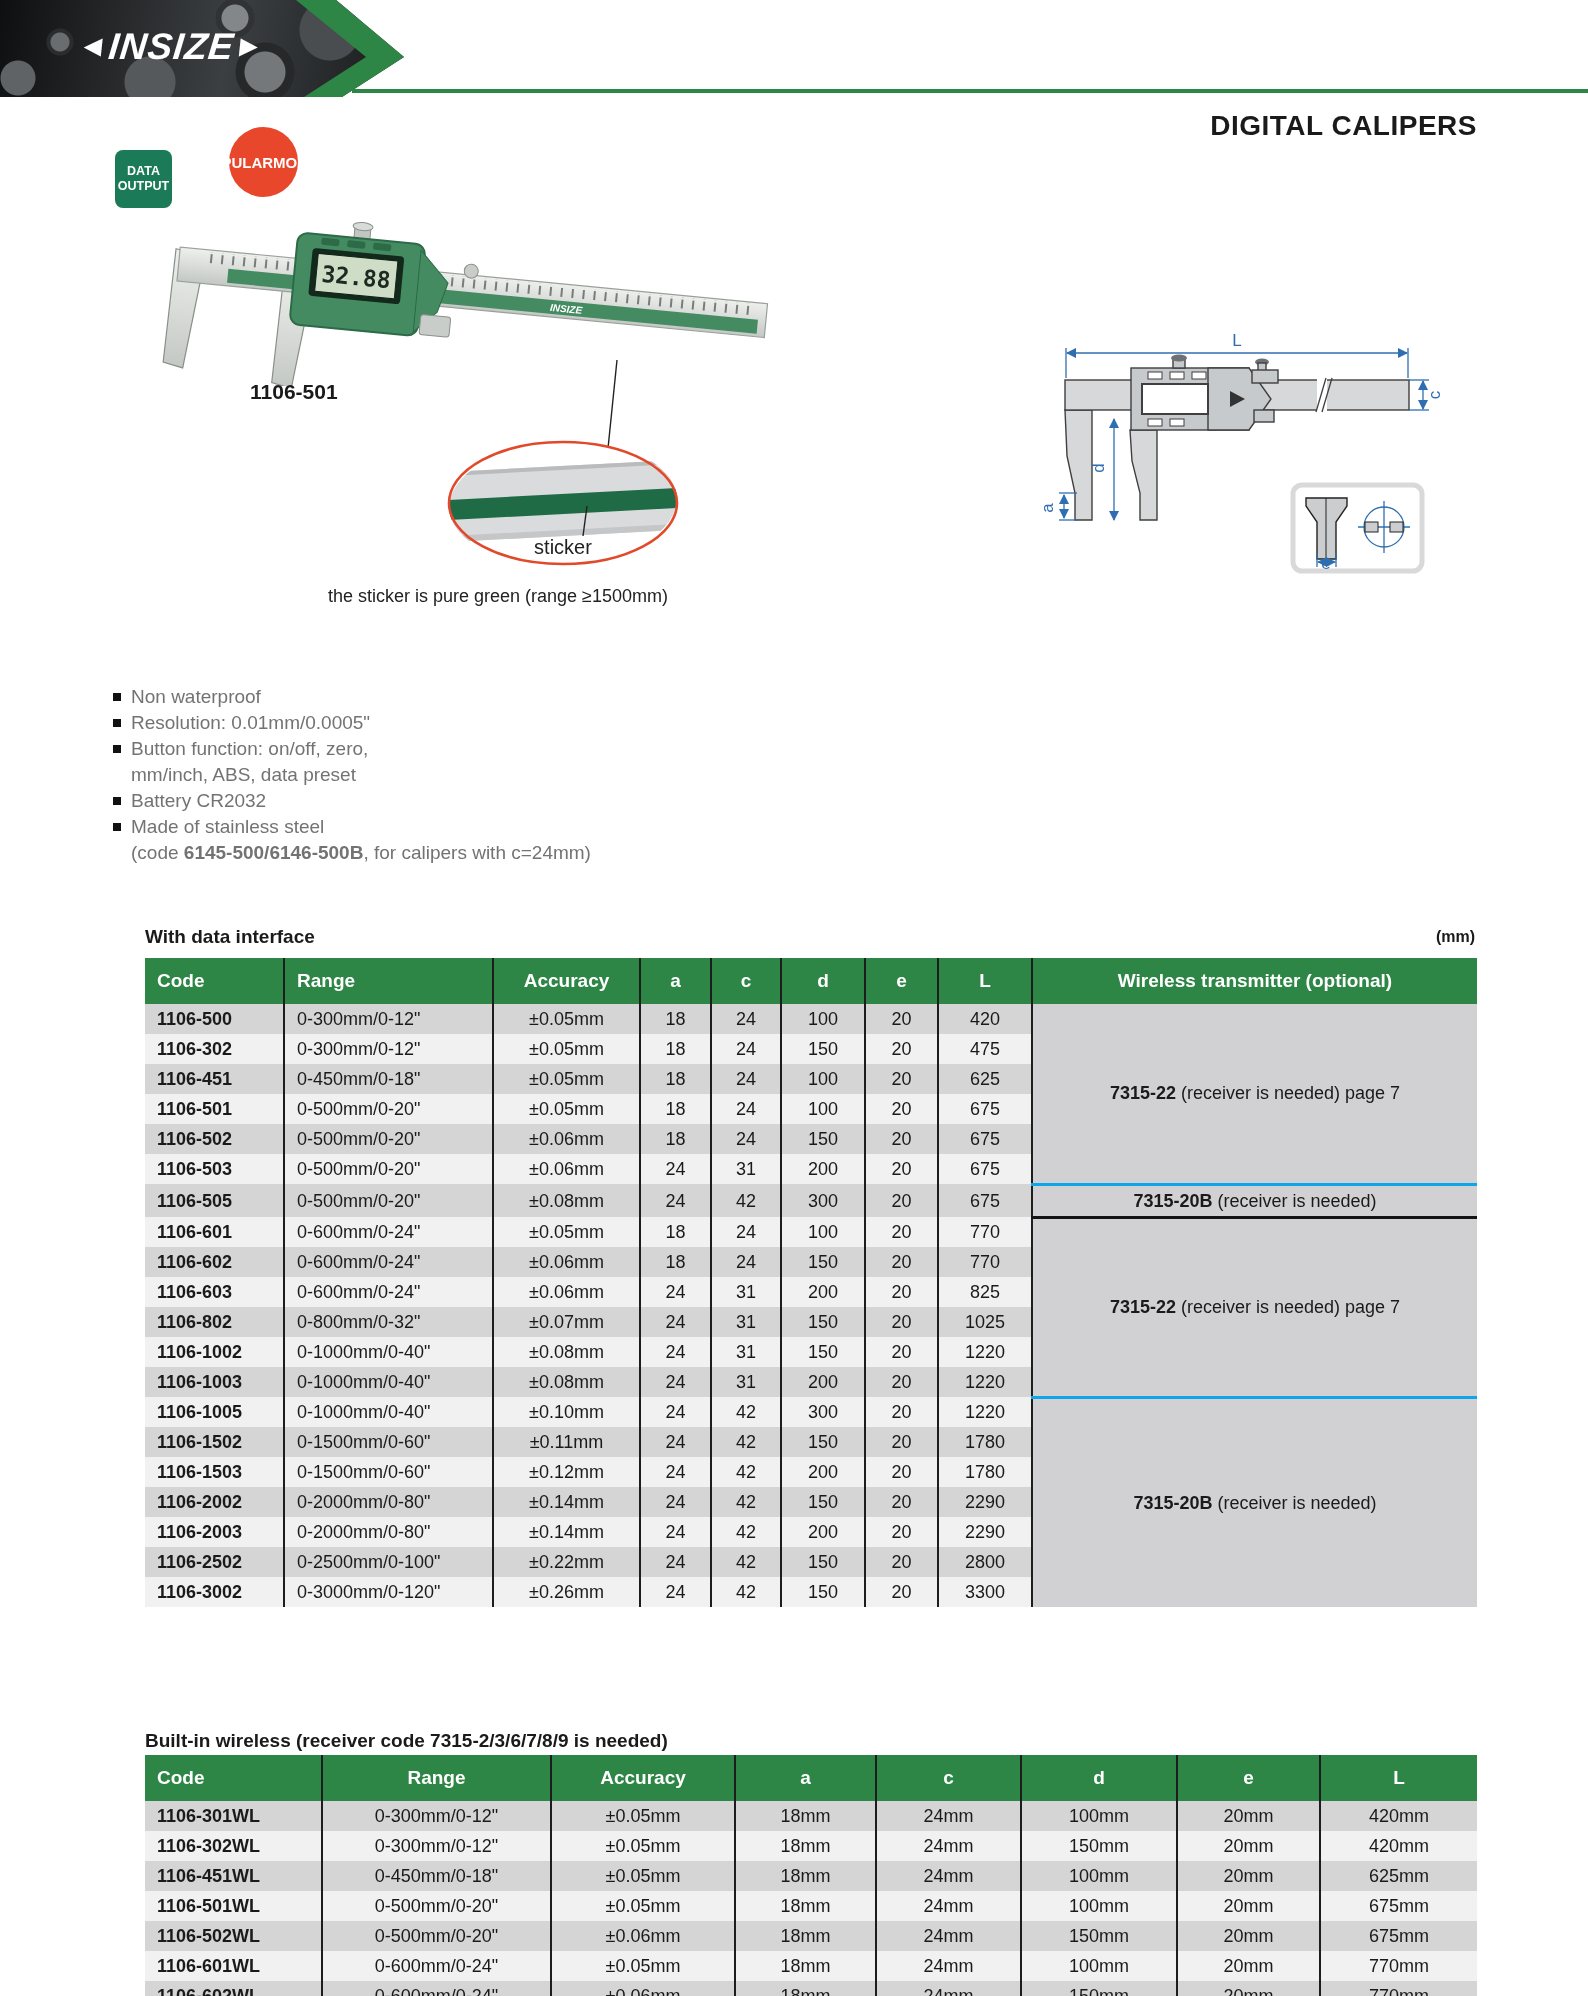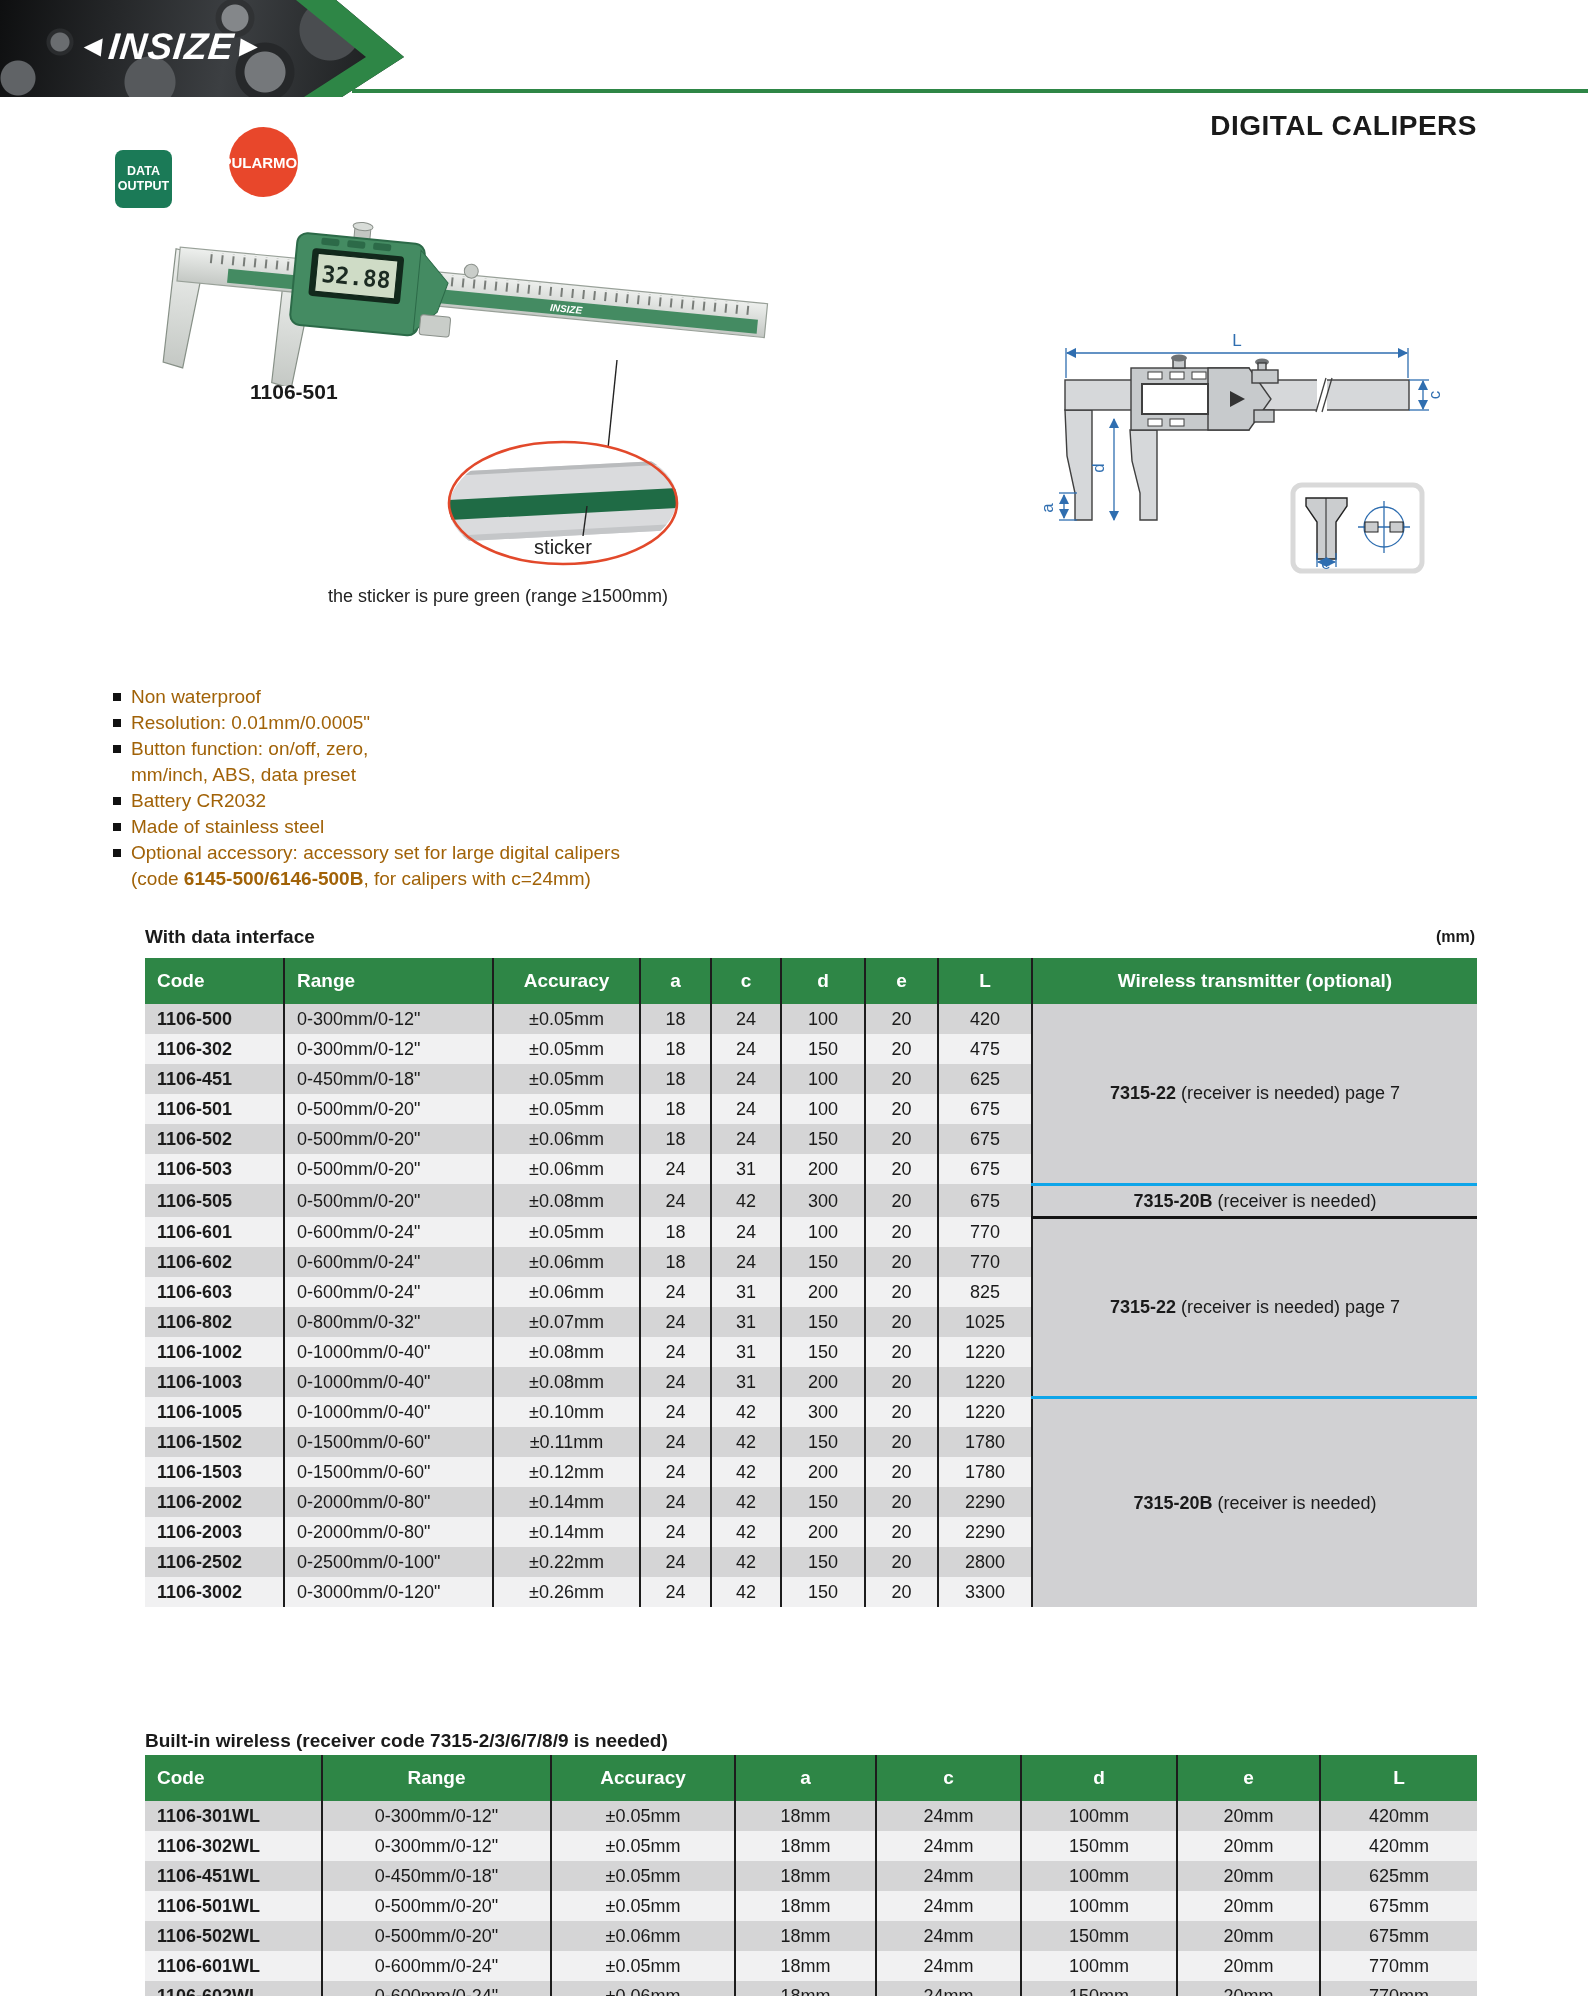--- a/index.html
+++ b/index.html
@@ -30,21 +30,21 @@
   #badge-pop{left:229px;top:127px;width:69px;height:70px;background:var(--badge_red);
     border-radius:50%;color:#fff;font-size:15px;font-weight:bold;display:flex;flex-direction:row;
     align-items:center;justify-content:center;line-height:15px;text-align:center;}
   #ptitle{top:110px;right:111px;font-size:28px;font-weight:bold;letter-spacing:.5px;}
 
   
   #model{left:250px;top:380px;font-size:21px;font-weight:bold;}
   #stick-note{left:318px;top:586px;width:360px;text-align:center;font-size:18px;color:#222;}
 
   
-  #features{left:113px;top:684px;width:580px;font-size:19px;color:#a16207;}
+  #features{left:113px;top:684px;width:580px;font-size:19px;color:#737373;}
   .feat{display:flex;align-items:flex-start;line-height:26px;}
   .feat .sq{width:8px;height:8px;background:#111;margin:9px 10px 0 0;flex:none;}
   .feat.nob{padding-left:18px;text-align:center;}
 
   
   .tbl-title{font-size:19px;font-weight:bold;}
   #t1-title{left:145px;top:926px;}
   #t1-unit{left:143px;top:928px;width:1332px;text-align:right;font-size:16px;font-weight:bold;}
   #t2-title{left:145px;top:1730px;}
   #t1-wrap{left:145px;top:958px;}
@@ -228,24 +228,20 @@
         <span>mm/inch, ABS, data preset</span>
       </div>
       <div class="feat">
         <span class="sq"></span>
         <span>Battery CR2032</span>
       </div>
       <div class="feat">
         <span class="sq"></span>
         <span>Made of stainless steel</span>
       </div>
-      <div class="feat">
-        <span class="sq"></span>
-        <span>Optional accessory: accessory set for large digital calipers</span>
-      </div>
       <div class="feat nob">
         <span>(code <b>6145-500/6146-500B</b>, for calipers with c=24mm)</span>
       </div>
     </div>
 
   <div id="t1-title" class="abs tbl-title">With data interface</div>
   <div id="t1-unit" class="abs">(mm)</div>
   <div id="t1-wrap" class="abs">
     <table class="tbl">
         <colgroup>

